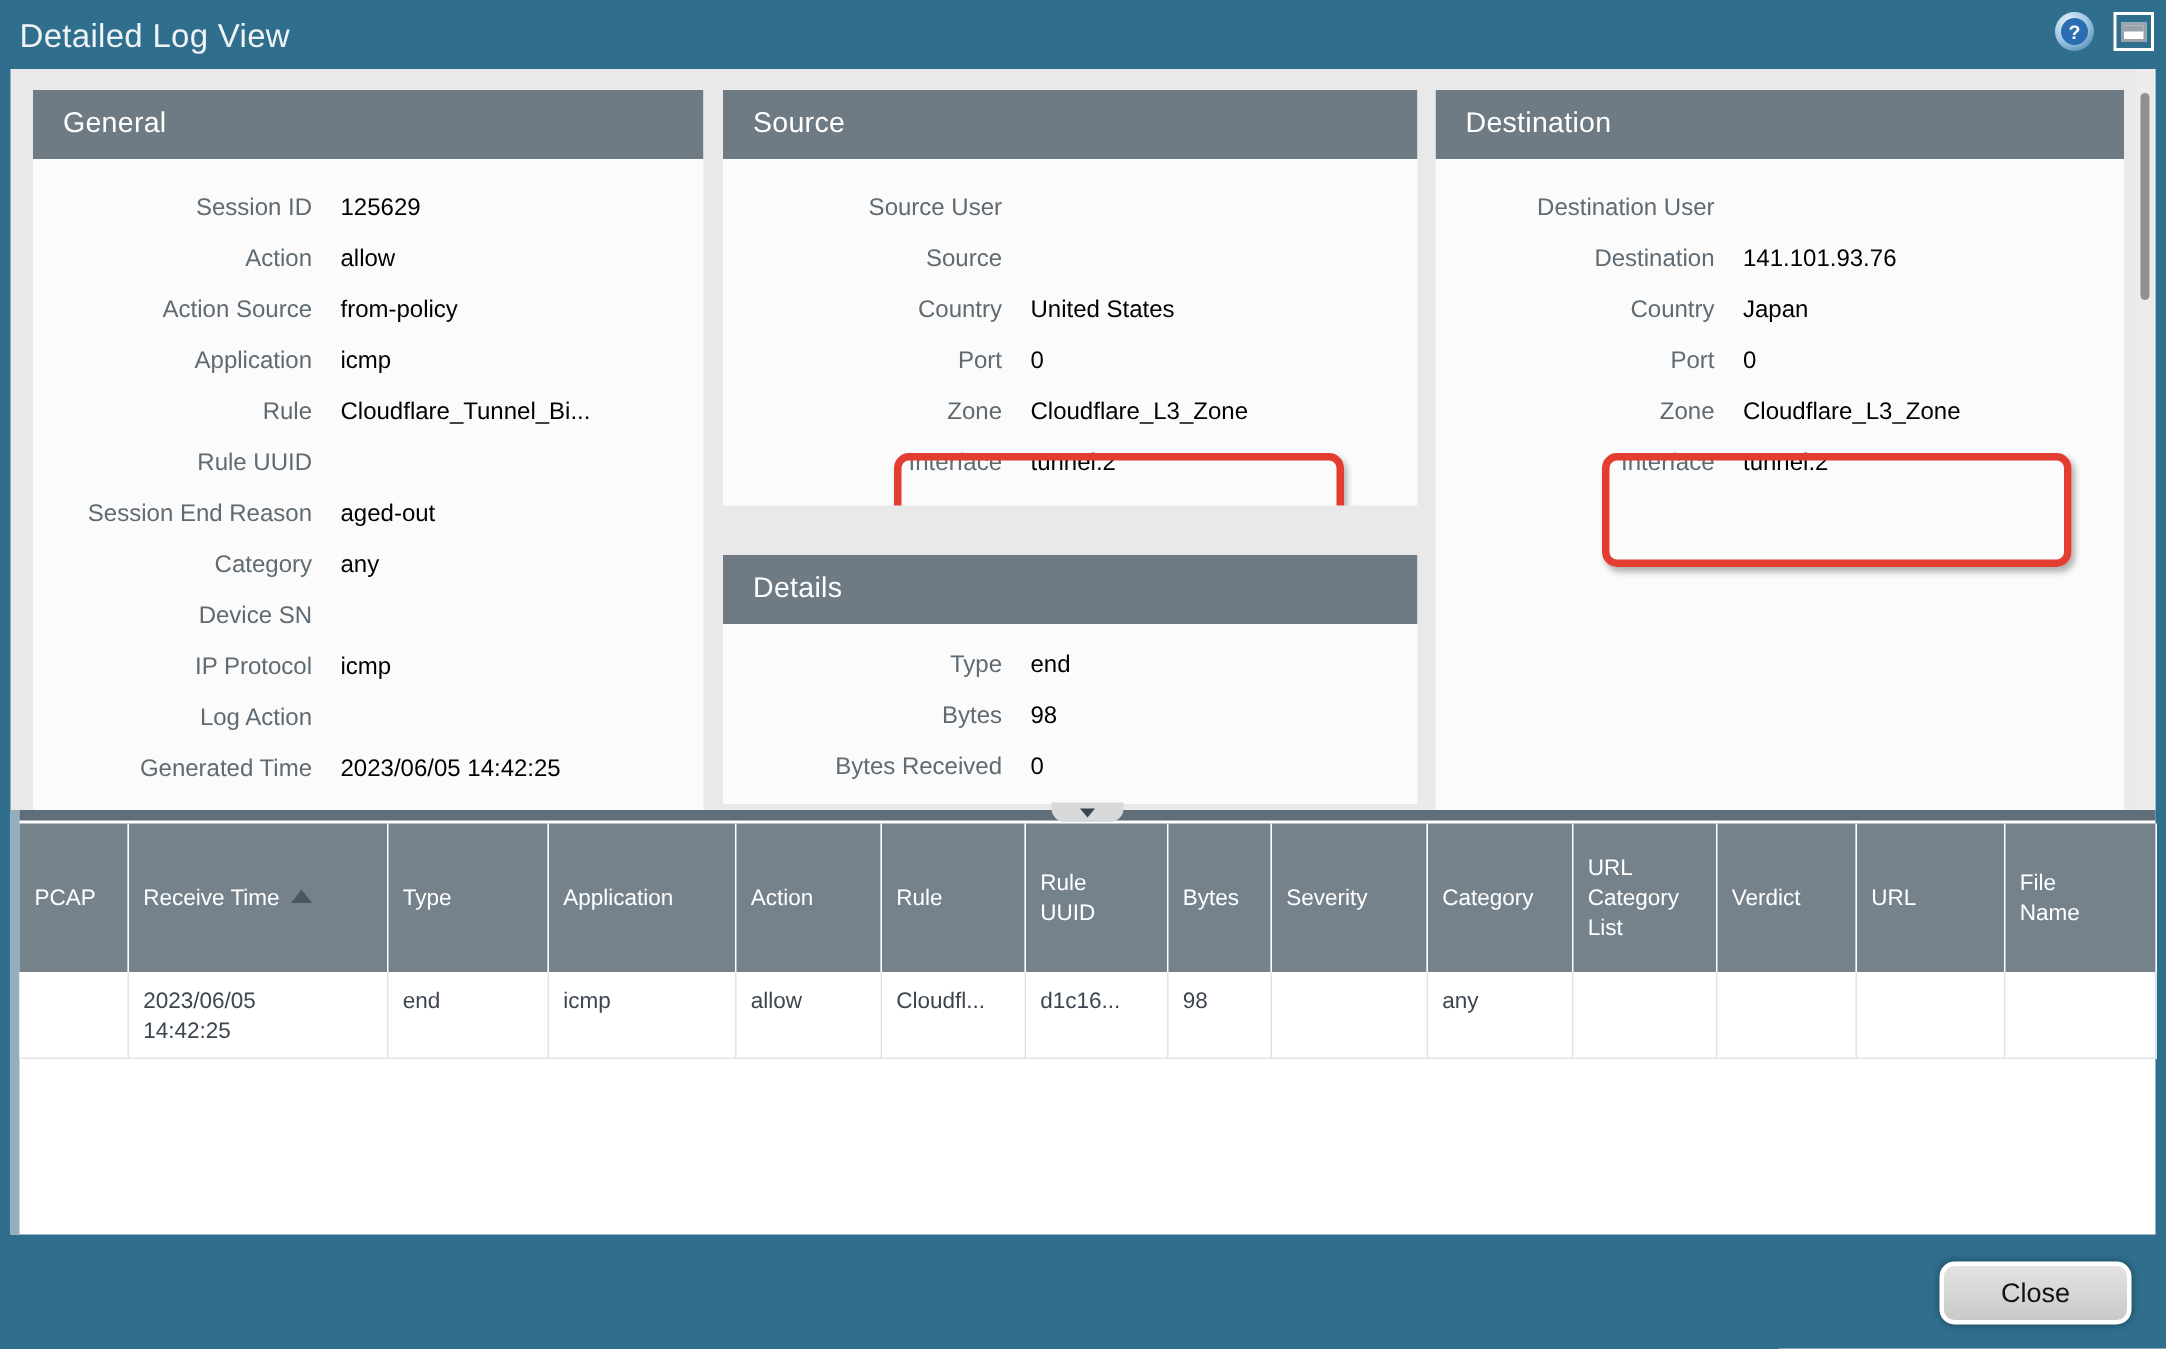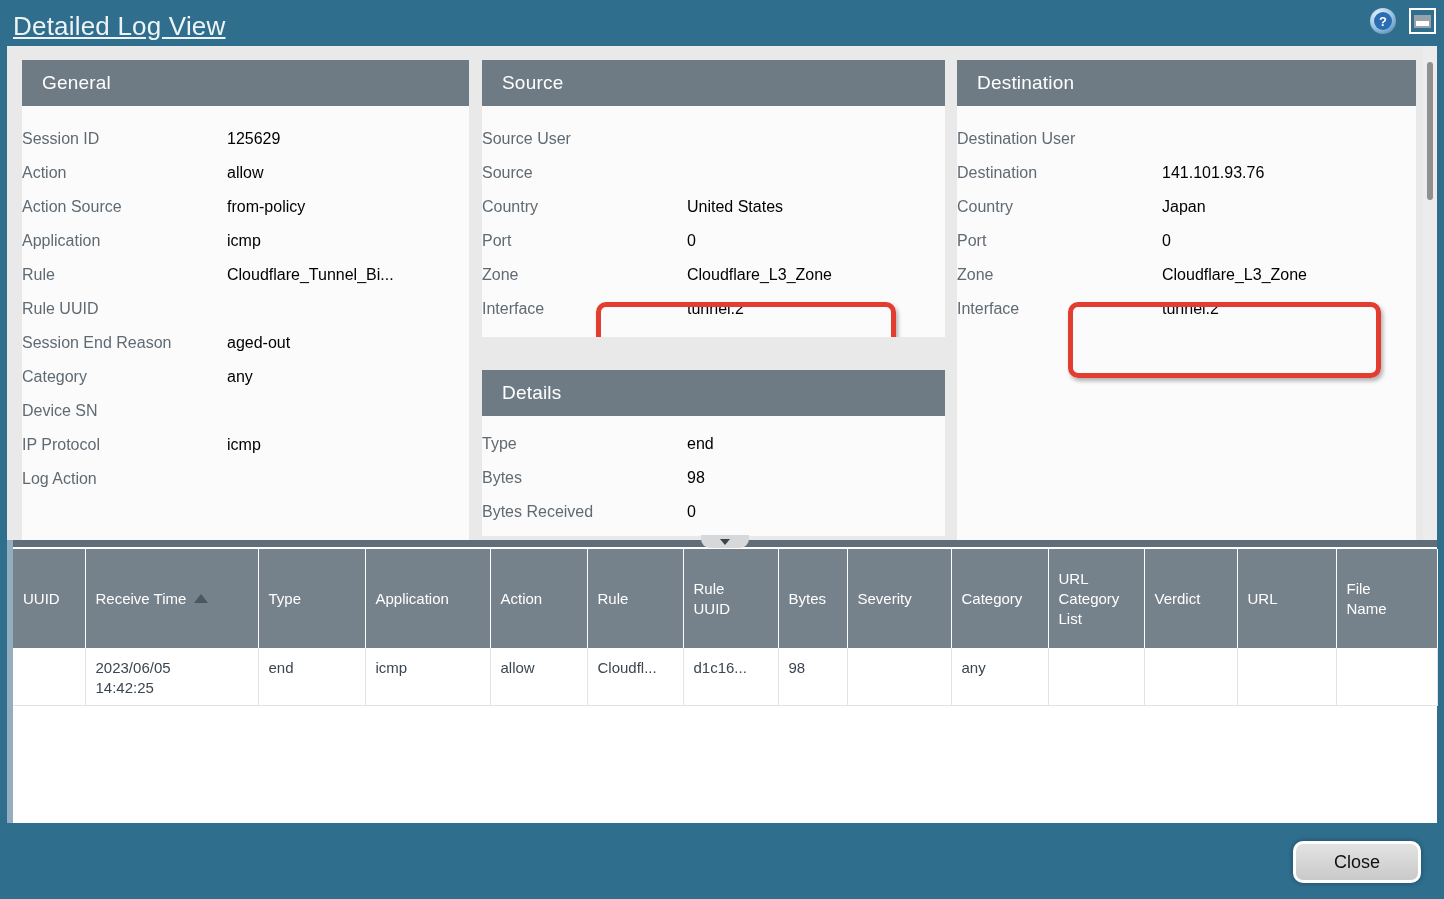--- a/index.html
+++ b/index.html
@@ -3,21 +3,21 @@
 <meta charset="utf-8">
 <style>
   * { margin:0; padding:0; box-sizing:border-box; }
   html,body { width:1444px; height:899px; overflow:hidden;
     font-family:"Liberation Sans", sans-serif; }
   body { background:#2f6e8d; position:relative; }
 
   
   .titlebar { position:absolute; top:0; left:0; width:100%; height:46px; }
   .titlebar .title { position:absolute; left:13px; top:11px; color:#eef3f6;
-    font-size:26px; letter-spacing:.2px;text-decoration:underline; }
+    font-size:22px; letter-spacing:.2px; }
   .titlebar-icons { position:absolute; right:8px; top:8px; display:flex; gap:13px; align-items:center; }
   .help-btn { width:26px; height:26px; border-radius:50%; cursor:pointer;
     background:radial-gradient(circle at 35% 28%, #e8f4fc, #9cc6e2 50%, #3a749f);
     display:flex; align-items:center; justify-content:center; }
   .help-inner { width:18px; height:18px; border-radius:50%; background:#2a6db3;
     color:#fff; font-size:13px; font-weight:bold; display:flex; align-items:center;
     justify-content:center; }
   .win-btn { width:27px; height:26px; border:2px solid #fff; cursor:pointer;
     display:flex; align-items:center; justify-content:center; background:transparent; }
   .win-inner { width:17px; height:13px; border:2px solid #97a2aa; background:#fff; }
@@ -25,21 +25,21 @@
 
   
   .top-pane { position:absolute; top:46px; left:7px; width:1430px; height:494px;
     background:#e9e9e9; overflow:hidden; }
 
   .panel { position:absolute; background:#fbfbfb; overflow:hidden; }
   .panel-header { height:46px; background:#6e7b85; color:#fff; font-size:19px;
     display:flex; align-items:center; padding-left:20px; letter-spacing:.2px; }
   .panel-body { position:relative; padding-top:22px; }
   .field { display:flex; margin-bottom:13px; line-height:21px; font-size:16px; min-height:21px; }
-  .field .lbl { width:205px; flex:0 0 205px; text-align:left; color:#5f6a72; padding-right:19px; }
+  .field .lbl { width:205px; flex:0 0 205px; text-align:right; color:#5f6a72; padding-right:19px; }
   .field .val { flex:1; color:#000000; padding-right:10px; }
 
   #panel-general    { left:15px;  top:14px; width:447px; height:480px; }
   #panel-source     { left:475px; top:14px; width:463px; height:277px; }
   #panel-details    { left:475px; top:324px; width:463px; height:166px; }
   #panel-details .panel-body { padding-top:17px; }
   #panel-destination{ left:950px; top:14px; width:459px; height:480px; }
 
   .red-box { position:absolute; border:5px solid #e23d30; border-radius:10px;
     box-shadow:2px 3px 4px rgba(0,0,0,.3); pointer-events:none; }
@@ -138,20 +138,24 @@
           <span class="lbl">Device SN</span>
           <span class="val"></span>
         </div>
       <div class="field">
           <span class="lbl">IP Protocol</span>
           <span class="val">icmp</span>
         </div>
       <div class="field">
           <span class="lbl">Log Action</span>
           <span class="val"></span>
+        </div>
+      <div class="field">
+          <span class="lbl">Generated Time</span>
+          <span class="val">2023/06/05 14:42:25</span>
         </div>
     </div>
   </div>
 
   <div class="panel" id="panel-source">
     <div class="panel-header">Source</div>
     <div class="panel-body">
       <div class="field">
           <span class="lbl">Source User</span>
           <span class="val"></span>
@@ -252,21 +256,21 @@
         <col style="width:69px">
       <col style="width:104px">
         <col style="width:97px">
         <col style="width:96px">
         <col style="width:93px">
       <col style="width:99px">
         <col style="width:101px">
     </colgroup>
     <thead>
       <tr>
-        <th><span>UUID</span></th>
+        <th><span>PCAP</span></th>
         <th><span>Receive Time</span><span class="sort-tri"></span></th>
         <th><span>Type</span></th>
         <th><span>Application</span></th>
         <th><span>Action</span></th>
         <th><span>Rule</span></th>
         <th><span class="hdr-narrow">Rule UUID</span></th>
         <th><span>Bytes</span></th>
         <th><span>Severity</span></th>
         <th><span>Category</span></th>
         <th><span class="hdr-narrow">URL Category List</span></th>

